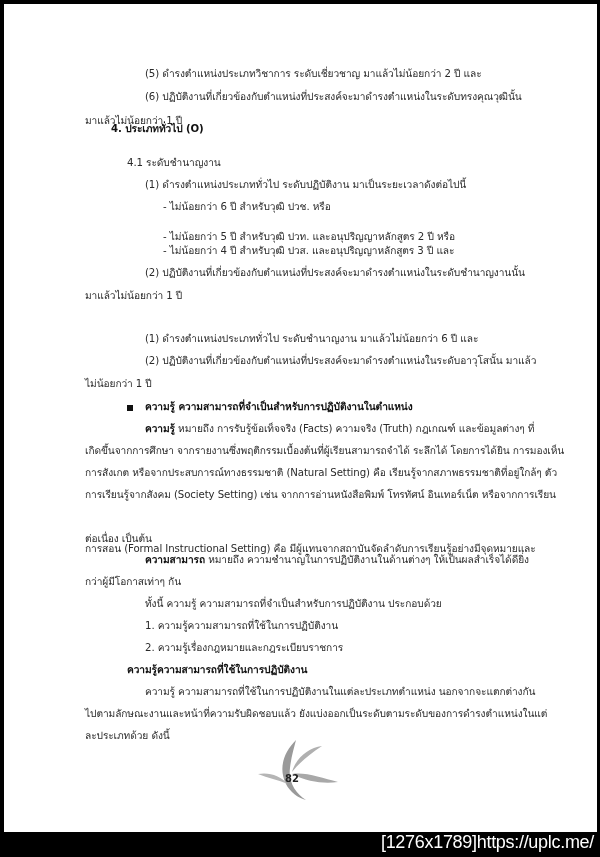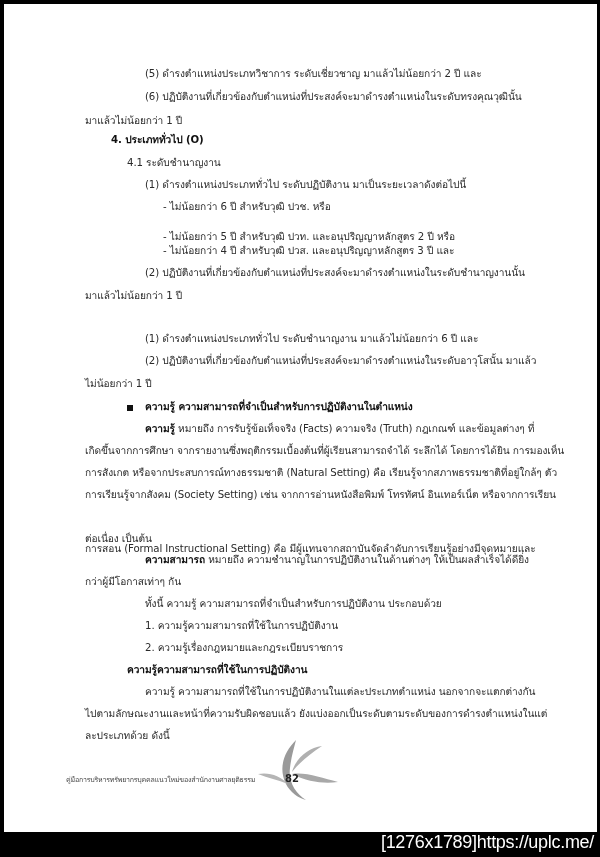--- a/index.html
+++ b/index.html
@@ -29,21 +29,21 @@
       font-size: 18px; color: #fff; white-space: nowrap; letter-spacing: -0.3px;
     }
   </style>
 </head>
 <body>
 
 <div class="page">
   <div class="line" style="left:141px;top:63px;">(5) ดำรงตำแหน่งประเภทวิชาการ ระดับเชี่ยวชาญ มาแล้วไม่น้อยกว่า 2 ปี  และ</div>
   <div class="line" style="left:141px;top:86px;">(6) ปฏิบัติงานที่เกี่ยวข้องกับตำแหน่งที่ประสงค์จะมาดำรงตำแหน่งในระดับทรงคุณวุฒินั้น</div>
   <div class="line" style="left:81px;top:110px;">มาแล้วไม่น้อยกว่า 1 ปี</div>
-  <div class="line bold" style="left:107px;top:129px;">4. ประเภททั่วไป  (O)</div>
+  <div class="line bold" style="left:107px;top:118px;">4. ประเภททั่วไป  (O)</div>
   <div class="line" style="left:123px;top:152px;">4.1 ระดับชำนาญงาน</div>
   <div class="line" style="left:141px;top:174px;">(1) ดำรงตำแหน่งประเภททั่วไป ระดับปฏิบัติงาน มาเป็นระยะเวลาดังต่อไปนี้</div>
   <div class="line" style="left:159px;top:196px;">- ไม่น้อยกว่า 6 ปี สำหรับวุฒิ ปวช.  หรือ</div>
   <div class="line" style="left:159px;top:226px;">- ไม่น้อยกว่า 5 ปี สำหรับวุฒิ ปวท. และอนุปริญญาหลักสูตร 2 ปี  หรือ</div>
   <div class="line" style="left:159px;top:240px;">- ไม่น้อยกว่า 4 ปี สำหรับวุฒิ ปวส. และอนุปริญญาหลักสูตร 3 ปี  และ</div>
   <div class="line" style="left:141px;top:262px;">(2) ปฏิบัติงานที่เกี่ยวข้องกับตำแหน่งที่ประสงค์จะมาดำรงตำแหน่งในระดับชำนาญงานนั้น</div>
   <div class="line" style="left:81px;top:285px;">มาแล้วไม่น้อยกว่า 1 ปี</div>
   <div class="line" style="left:141px;top:328px;">(1) ดำรงตำแหน่งประเภททั่วไป ระดับชำนาญงาน มาแล้วไม่น้อยกว่า 6 ปี  และ</div>
   <div class="line" style="left:141px;top:350px;">(2) ปฏิบัติงานที่เกี่ยวข้องกับตำแหน่งที่ประสงค์จะมาดำรงตำแหน่งในระดับอาวุโสนั้น มาแล้ว</div>
   <div class="line" style="left:81px;top:373px;">ไม่น้อยกว่า 1 ปี</div>
@@ -68,21 +68,20 @@
   <div class="line" style="left:81px;top:571px;">กว่าผู้มีโอกาสเท่าๆ กัน</div>
   <div class="line" style="left:141px;top:593px;">ทั้งนี้ ความรู้ ความสามารถที่จำเป็นสำหรับการปฏิบัติงาน ประกอบด้วย</div>
   <div class="line" style="left:141px;top:615px;">1. ความรู้ความสามารถที่ใช้ในการปฏิบัติงาน</div>
   <div class="line" style="left:141px;top:637px;">2. ความรู้เรื่องกฎหมายและกฎระเบียบราชการ</div>
 
   <div class="line bold" style="left:123px;top:659px;">ความรู้ความสามารถที่ใช้ในการปฏิบัติงาน</div>
   <div class="line" style="left:141px;top:681px;">ความรู้ ความสามารถที่ใช้ในการปฏิบัติงานในแต่ละประเภทตำแหน่ง นอกจากจะแตกต่างกัน</div>
   <div class="line" style="left:81px;top:703px;">ไปตามลักษณะงานและหน้าที่ความรับผิดชอบแล้ว ยังแบ่งออกเป็นระดับตามระดับของการดำรงตำแหน่งในแต่</div>
   <div class="line" style="left:81px;top:725px;">ละประเภทด้วย ดังนี้</div>
 
-  <div class="footer-text" style="left:62px;top:770px;">คู่มือการบริหารทรัพยากรบุคคลแนวใหม่ของสำนักงานศาลยุติธรรม</div>
   <svg class="logo" style="left:252px;top:734px;" width="95" height="68" viewBox="0 0 95 68">
     <path d="M40 2 C28 14, 22 30, 30 46 C 34 54, 42 60, 50 62 C 40 56, 32 44, 34 30 C 35 20, 38 10, 40 2 Z" fill="#9a9a9a"></path>
     <path d="M66 8 C 52 10, 40 20, 36 34 C 44 24, 54 16, 66 8 Z" fill="#b0b0b0"></path>
     <path d="M36 36 C 50 34, 66 40, 82 44 C 68 46, 52 44, 36 36 Z" fill="#a8a8a8"></path>
     <path d="M2 36 C 14 34, 24 38, 32 46 C 22 42, 12 40, 2 36 Z" fill="#b5b5b5"></path>
   </svg>
   <div class="page-num" style="left:281px;top:769px;">82</div>
 </div>
 
 <div class="watermark">[1276x1789]https://uplc.me/</div>

